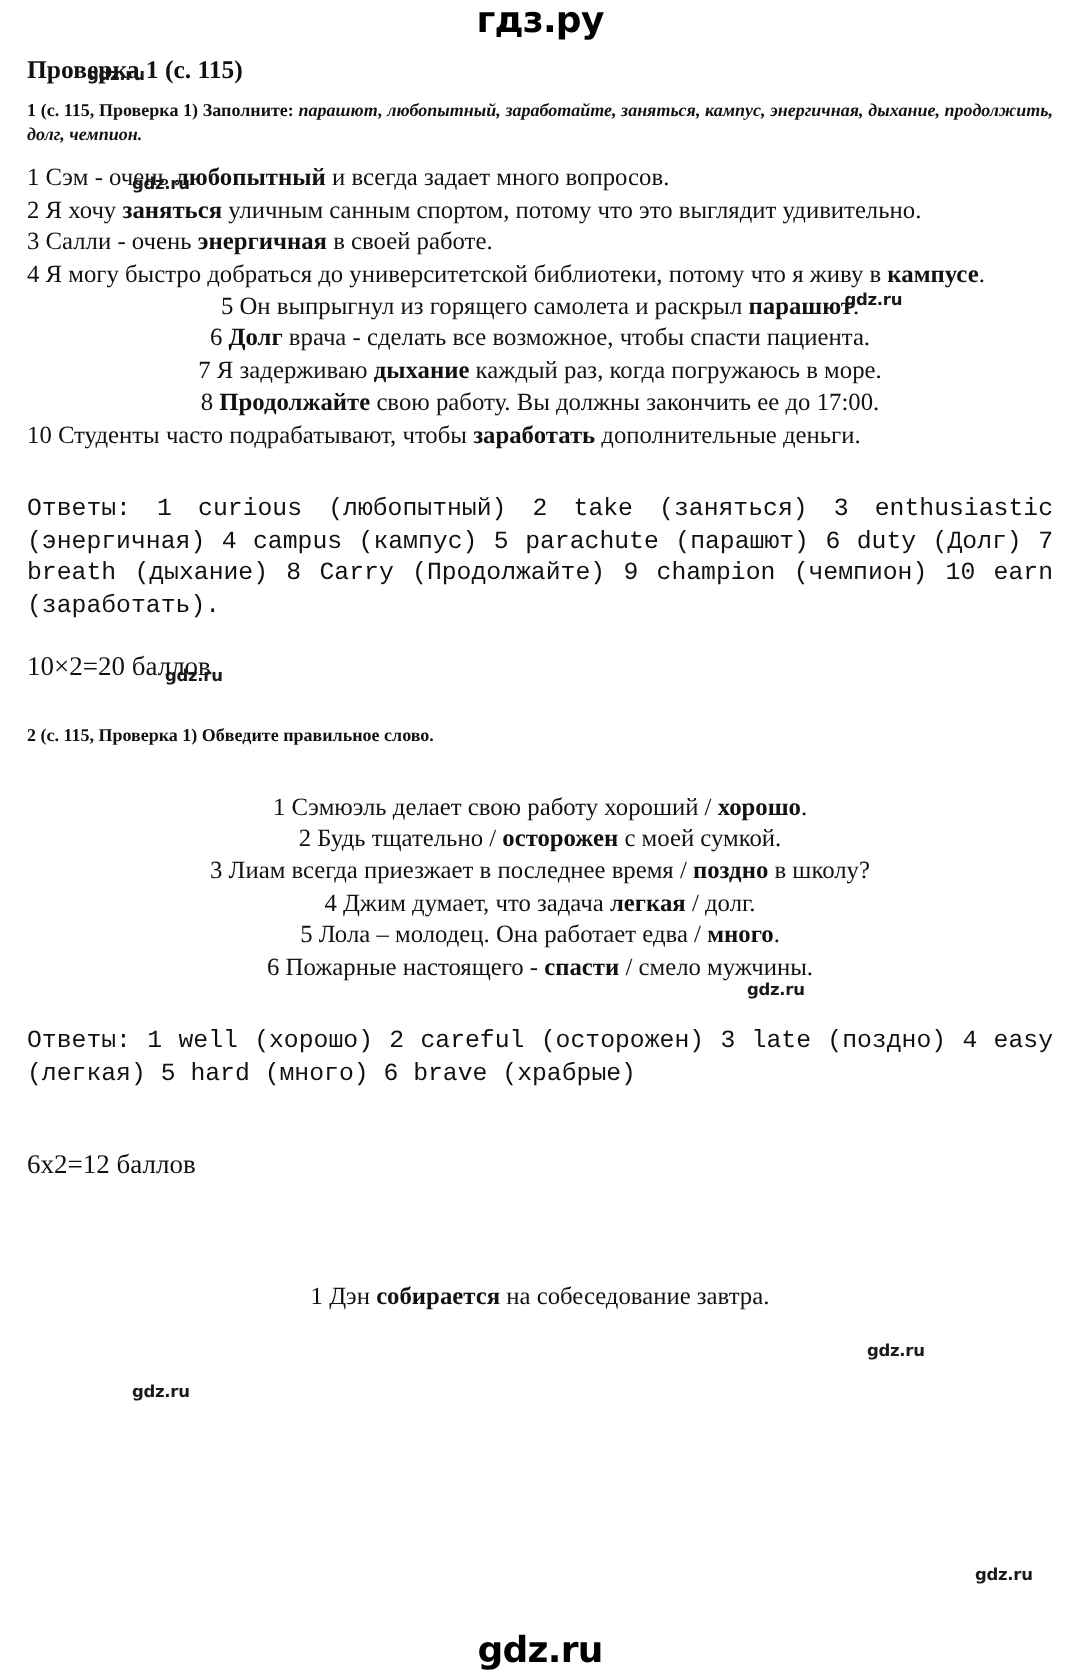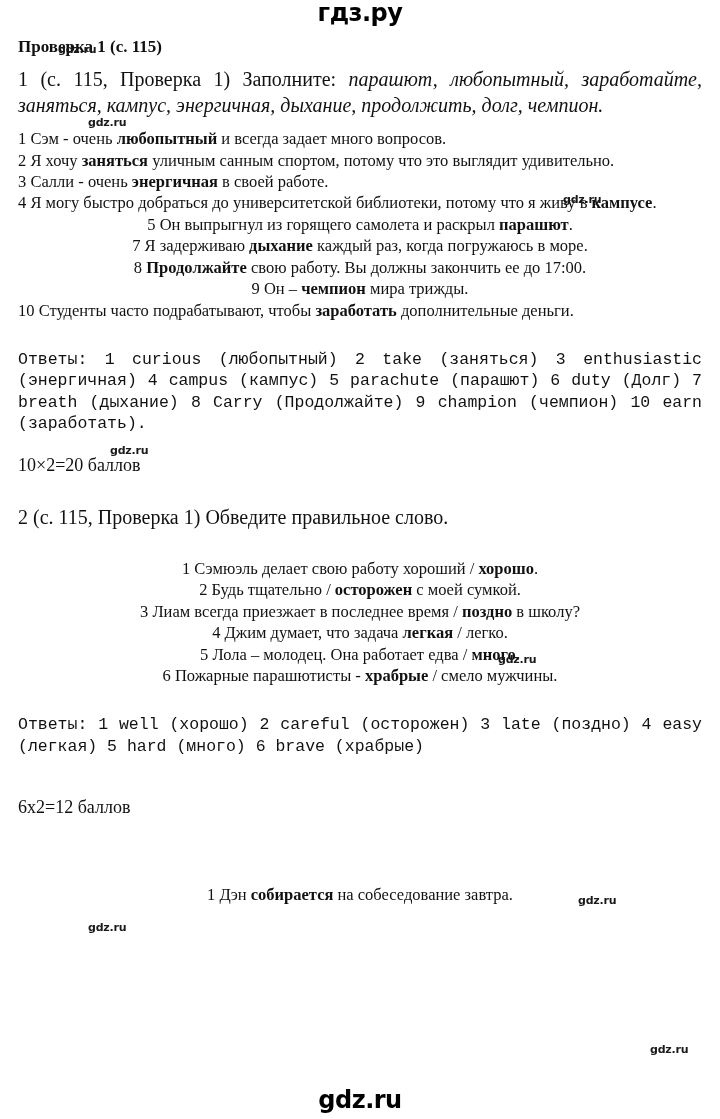--- a/index.html
+++ b/index.html
@@ -68,22 +68,22 @@
   p.para {
     margin: 0;
     font-size: 16.5px;
     line-height: 1.30;
     text-align: justify;
     text-justify: inter-word;
   }
   p.para.nojust { text-align: center; }
 
   .task-head {
-    font-weight: normal;
-    font-size: 20px;
+    font-weight: bold;
+    font-size: 12px;
     line-height: 1.30;
     text-align: justify;
     margin: 0;
   }
   .task-head .ital {
     font-style: italic;
   }
 
   b { font-weight: bold; }
   i { font-style: italic; }
@@ -140,31 +140,31 @@
       </p>
       <p class="para">
         <span>4</span>
         <span>Я могу быстро добраться до университетской библиотеки, потому что я живу в </span><b>кампусе</b><span>.</span>
       </p>
       <p class="para nojust">
         <span>5</span>
         <span>Он выпрыгнул из горящего самолета и раскрыл </span><b>парашют</b><span>.</span>
       </p>
       <p class="para nojust">
+        <span>6</span>
+        <b>Долг</b><span> врача - сделать все возможное, чтобы спасти пациента.</span>
+      </p>
+      <p class="para nojust">
         <span>7</span>
         <span>Я задерживаю </span><b>дыхание</b><span> каждый раз, когда погружаюсь в море.</span>
       </p>
       <p class="para nojust">
         <span>8</span>
         <b>Продолжайте</b><span> свою работу. Вы должны закончить ее до 17:00.</span>
       </p>
-      <p class="para nojust">
-        <span>9</span>
-        <span>Он – </span><b>чемпион</b><span> мира трижды.</span>
-      </p>
       <p class="para">
         <span>10</span>
         <span>Студенты часто подрабатывают, чтобы </span><b>заработать</b><span> дополнительные деньги.</span>
       </p>
     </div>
 
     <div class="spacer-lg"></div>
 
     <p class="answers">Ответы: 1 curious (любопытный) 2 take (заняться) 3 enthusiastic (энергичная) 4 campus (кампус) 5 parachute (парашют) 6 duty (Долг) 7 breath (дыхание) 8 Carry (Продолжайте)  9 champion (чемпион) 10 earn (заработать).</p>
 
@@ -186,29 +186,29 @@
       <p class="para nojust">
         <span>2</span>
         <span>Будь тщательно / </span><b>осторожен</b><span> с моей сумкой.</span>
       </p>
       <p class="para nojust">
         <span>3</span>
         <span>Лиам всегда приезжает в последнее время / </span><b>поздно</b><span> в школу?</span>
       </p>
       <p class="para nojust">
         <span>4</span>
-        <span>Джим думает, что задача </span><b>легкая</b><span> / легко.</span>
+        <span>Джим думает, что задача </span><b>легкая</b><span> / долг.</span>
       </p>
       <p class="para nojust">
         <span>5</span>
         <span>Лола – молодец. Она работает едва / </span><b>много</b><span>.</span>
       </p>
       <p class="para nojust">
         <span>6</span>
-        <span>Пожарные парашютисты - </span><b>храбрые</b><span> / смело мужчины.</span>
+        <span>Пожарные настоящего - </span><b>спасти</b><span> / смело мужчины.</span>
       </p>
     </div>
 
     <div class="spacer-lg"></div>
 
     <p class="answers">Ответы: 1 well (хорошо) 2 careful (осторожен) 3 late (поздно) 4 easy (легкая) 5 hard (много) 6 brave (храбрые)</p>
 
     <div class="spacer-md"></div>
     <div class="spacer-md"></div>
 

